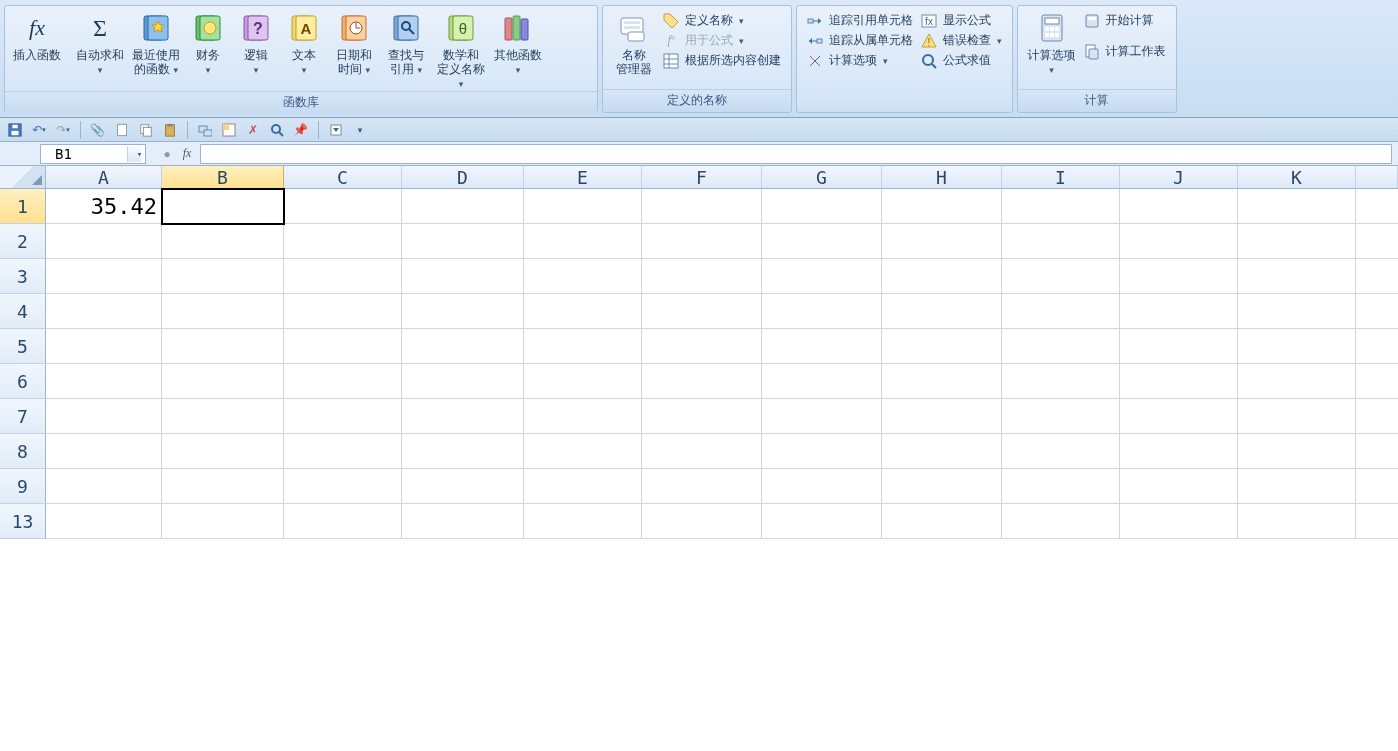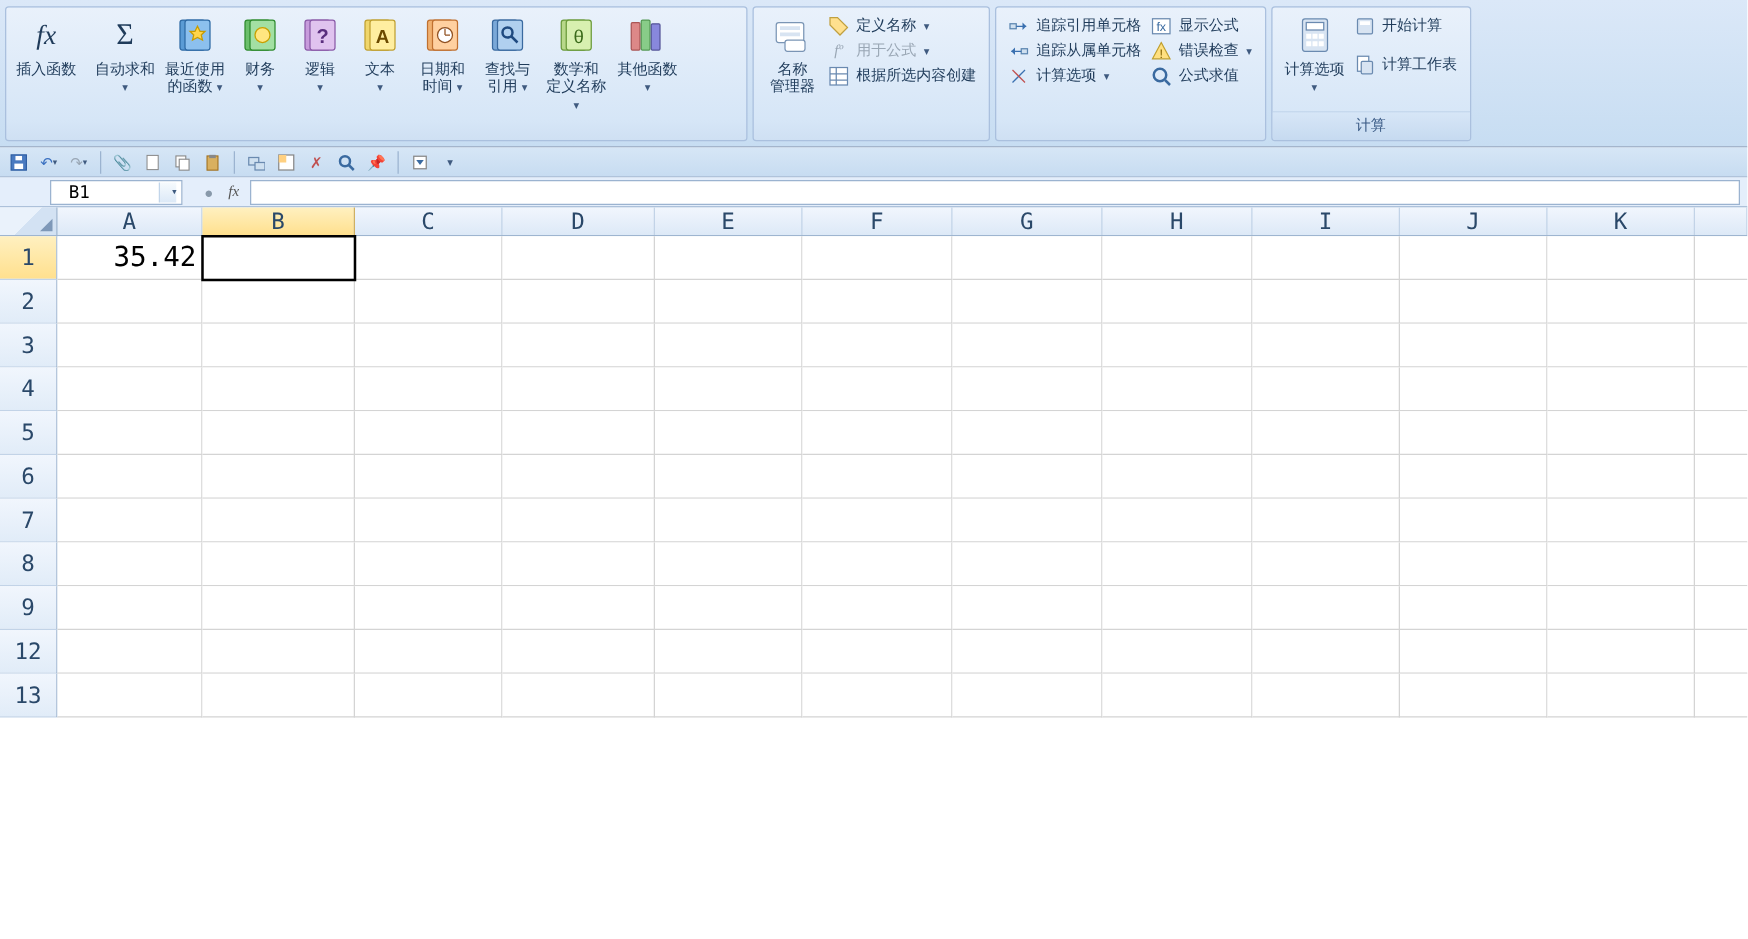--- a/index.html
+++ b/index.html
@@ -217,20 +217,21 @@
         <div class="icon book">
           <svg viewBox="0 0 32 32">
               <rect x="3" y="6" width="7" height="22" rx="1" fill="#d88" stroke="#a55"></rect>
               <rect x="11" y="4" width="7" height="24" rx="1" fill="#8c8" stroke="#595"></rect>
               <rect x="19" y="7" width="7" height="21" rx="1" fill="#88d" stroke="#559"></rect>
             </svg>
         </div>
         <div class="lbl"><span>其他函数</span><br><span class="dd">▾</span></div>
       </div>
     </div>
+    <div class="group-title">函数库</div>
   </div>
 
   <div class="group">
     <div class="group-body">
       <div class="big-btn" style="width:50px">
         <div class="icon">
           <svg viewBox="0 0 32 32">
               <rect x="3" y="6" width="22" height="16" rx="2" fill="#fff" stroke="#7a95b5"></rect>
               <rect x="6" y="9" width="16" height="3" fill="#d8e4f2"></rect>
               <rect x="6" y="14" width="16" height="3" fill="#d8e4f2"></rect>
@@ -261,20 +262,21 @@
                 <rect x="1" y="1" width="14" height="14" fill="#fff" stroke="#6a8ab0"></rect>
                 <line x1="1" y1="6" x2="15" y2="6" stroke="#6a8ab0"></line>
                 <line x1="1" y1="11" x2="15" y2="11" stroke="#6a8ab0"></line>
                 <line x1="6" y1="1" x2="6" y2="15" stroke="#6a8ab0"></line>
               </svg>
             </div>
           <span>根据所选内容创建</span>
         </div>
       </div>
     </div>
+    <div class="group-title">定义的名称</div>
   </div>
 
   <div class="group">
     <div class="group-body">
       <div class="small-list">
         <div class="small-item">
           <div class="small-icon">
               <svg viewBox="0 0 16 16">
                 <rect x="1" y="6" width="5" height="4" fill="#cfe0f0" stroke="#5a85b0"></rect>
                 <line x1="6" y1="8" x2="14" y2="8" stroke="#3a70b0"></line>
@@ -605,35 +607,20 @@
         <div class="cell" style="width: 118px;"></div>
         <div class="cell" style="width: 120px;"></div>
         <div class="cell" style="width: 120px;"></div>
         <div class="cell" style="width: 120px;"></div>
         <div class="cell" style="width: 118px;"></div>
         <div class="cell" style="width: 118px;"></div>
         <div class="cell" style="width: 118px;"></div>
         <div class="cell" style="flex: 1 1 0%; border-right: none;"></div>
       </div>
       <div class="row">
-        <div class="rowh">12</div>
-        <div class="cell" style="width: 116px;"></div>
-        <div class="cell" style="width: 122px;"></div>
-        <div class="cell" style="width: 118px;"></div>
-        <div class="cell" style="width: 122px;"></div>
-        <div class="cell" style="width: 118px;"></div>
-        <div class="cell" style="width: 120px;"></div>
-        <div class="cell" style="width: 120px;"></div>
-        <div class="cell" style="width: 120px;"></div>
-        <div class="cell" style="width: 118px;"></div>
-        <div class="cell" style="width: 118px;"></div>
-        <div class="cell" style="width: 118px;"></div>
-        <div class="cell" style="flex: 1 1 0%; border-right: none;"></div>
-      </div>
-      <div class="row">
         <div class="rowh">13</div>
         <div class="cell" style="width: 116px;"></div>
         <div class="cell" style="width: 122px;"></div>
         <div class="cell" style="width: 118px;"></div>
         <div class="cell" style="width: 122px;"></div>
         <div class="cell" style="width: 118px;"></div>
         <div class="cell" style="width: 120px;"></div>
         <div class="cell" style="width: 120px;"></div>
         <div class="cell" style="width: 120px;"></div>
         <div class="cell" style="width: 118px;"></div>

